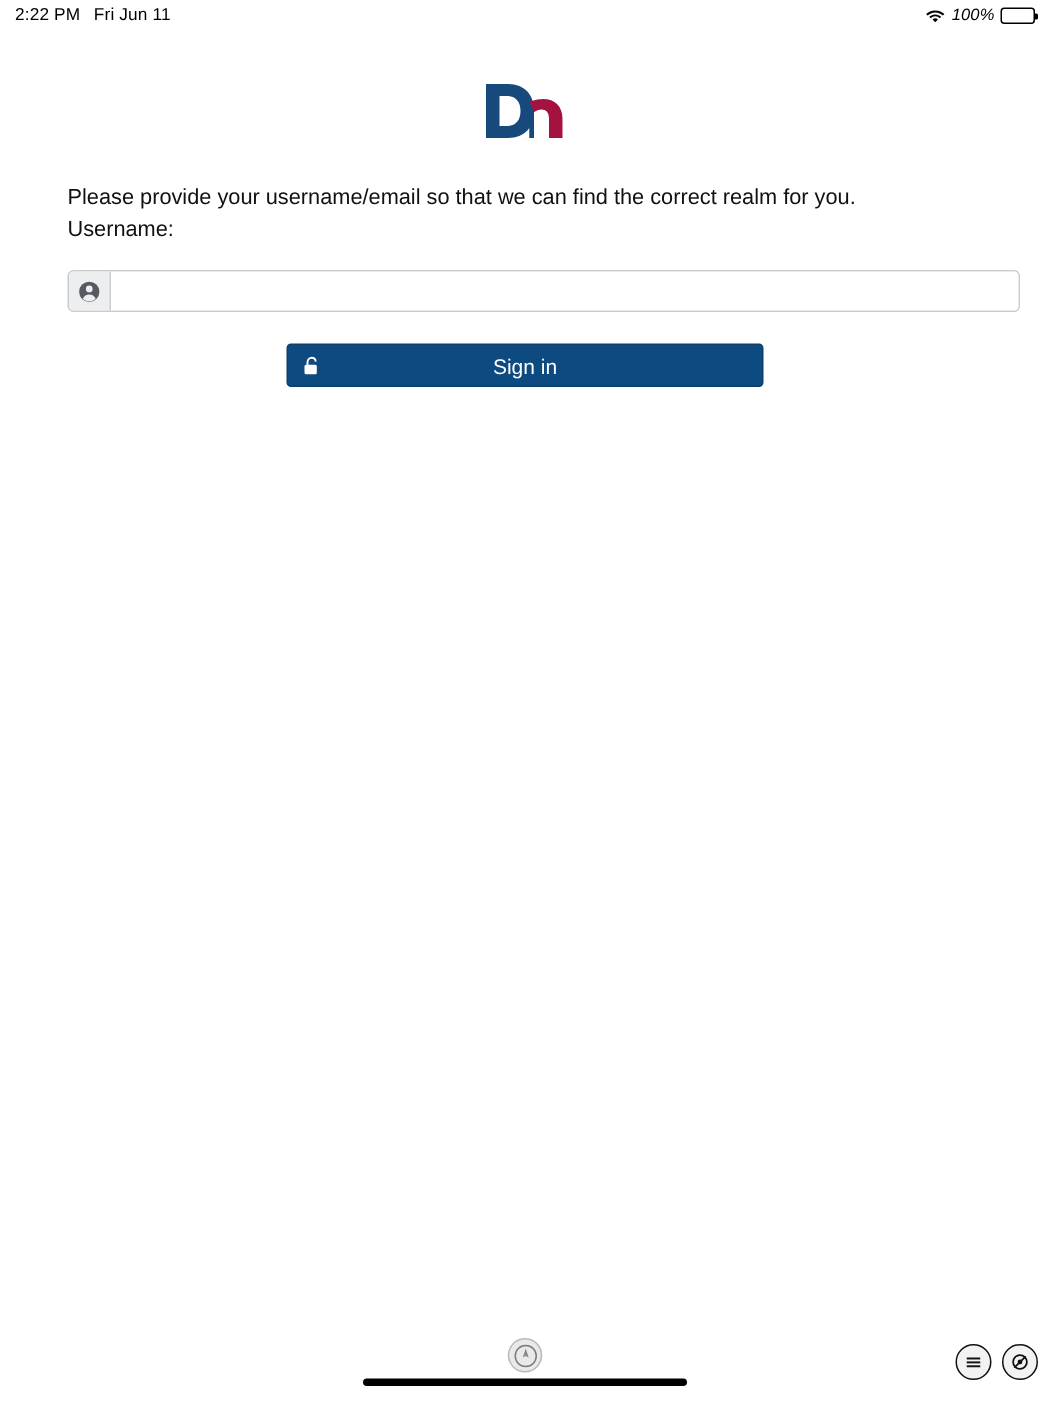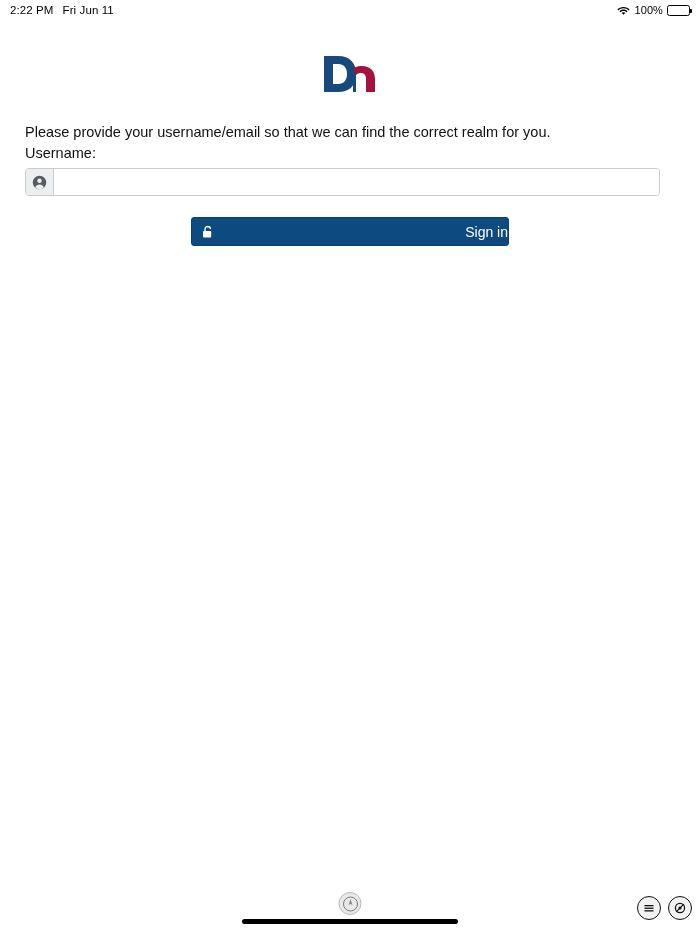--- a/index.html
+++ b/index.html
@@ -22,59 +22,59 @@
   }
   .status-left { display: flex; align-items: center; gap: 9px; }
   .status-right {
     margin-left: auto;
     display: flex;
     align-items: center;
     gap: 4px;
     font-size: 11px;
   }
   .wifi-icon { display: inline-block; width: 13px; height: 11px; }
-  .battery-pct { font-size: 11px; }
+  .battery-pct { font-size: 11px; font-style: italic; }
   .battery {
     width: 23px; height: 11px;
     border: 1px solid #000;
     border-radius: 2.5px;
     position: relative;
     padding: 1px;
   }
   .battery::after {
     content: "";
     position: absolute;
     right: -3px; top: 3px;
     width: 2px; height: 4px;
     background: #000;
     border-radius: 0 1px 1px 0;
   }
   .battery-fill { height: 100%; background: #000; border-radius: 1px; }
 
   
-  .page { padding: 0 25px; }
+  .page { padding: 0 45px; }
 
   .logo-wrap {
     display: flex;
     justify-content: center;
     margin-top: 34px;
     margin-bottom: 28px;
   }
   .logo { width: 56px; height: 40px; }
 
   .intro-text {
     font-size: 14.5px;
     color: #111;
     line-height: 1.45;
     margin-bottom: 2px;
   }
   .field-label {
     font-size: 14.5px;
     color: #111;
-    margin-bottom: 7px;
+    margin-bottom: 19px;
   }
 
   .input-group {
     display: flex;
     height: 28px;
     border: 1px solid #c7ccd1;
     border-radius: 4px;
     overflow: hidden;
     background: #fff;
     width: 635px;
@@ -108,21 +108,21 @@
     width: 318px;
     height: 29px;
     background: #0c4a80;
     border: 1px solid #0a3f6e;
     border-radius: 3px;
     color: #ffffff;
     font-size: 14px;
     font-family: "Liberation Sans", sans-serif;
     display: flex;
     align-items: center;
-    justify-content: flex-end;
+    justify-content: center;
     position: relative;
     cursor: pointer;
   }
   .signin-button .lock-icon {
     position: absolute;
     left: 10px;
     top: 50%;
     transform: translateY(-50%);
     display: flex;
   }

